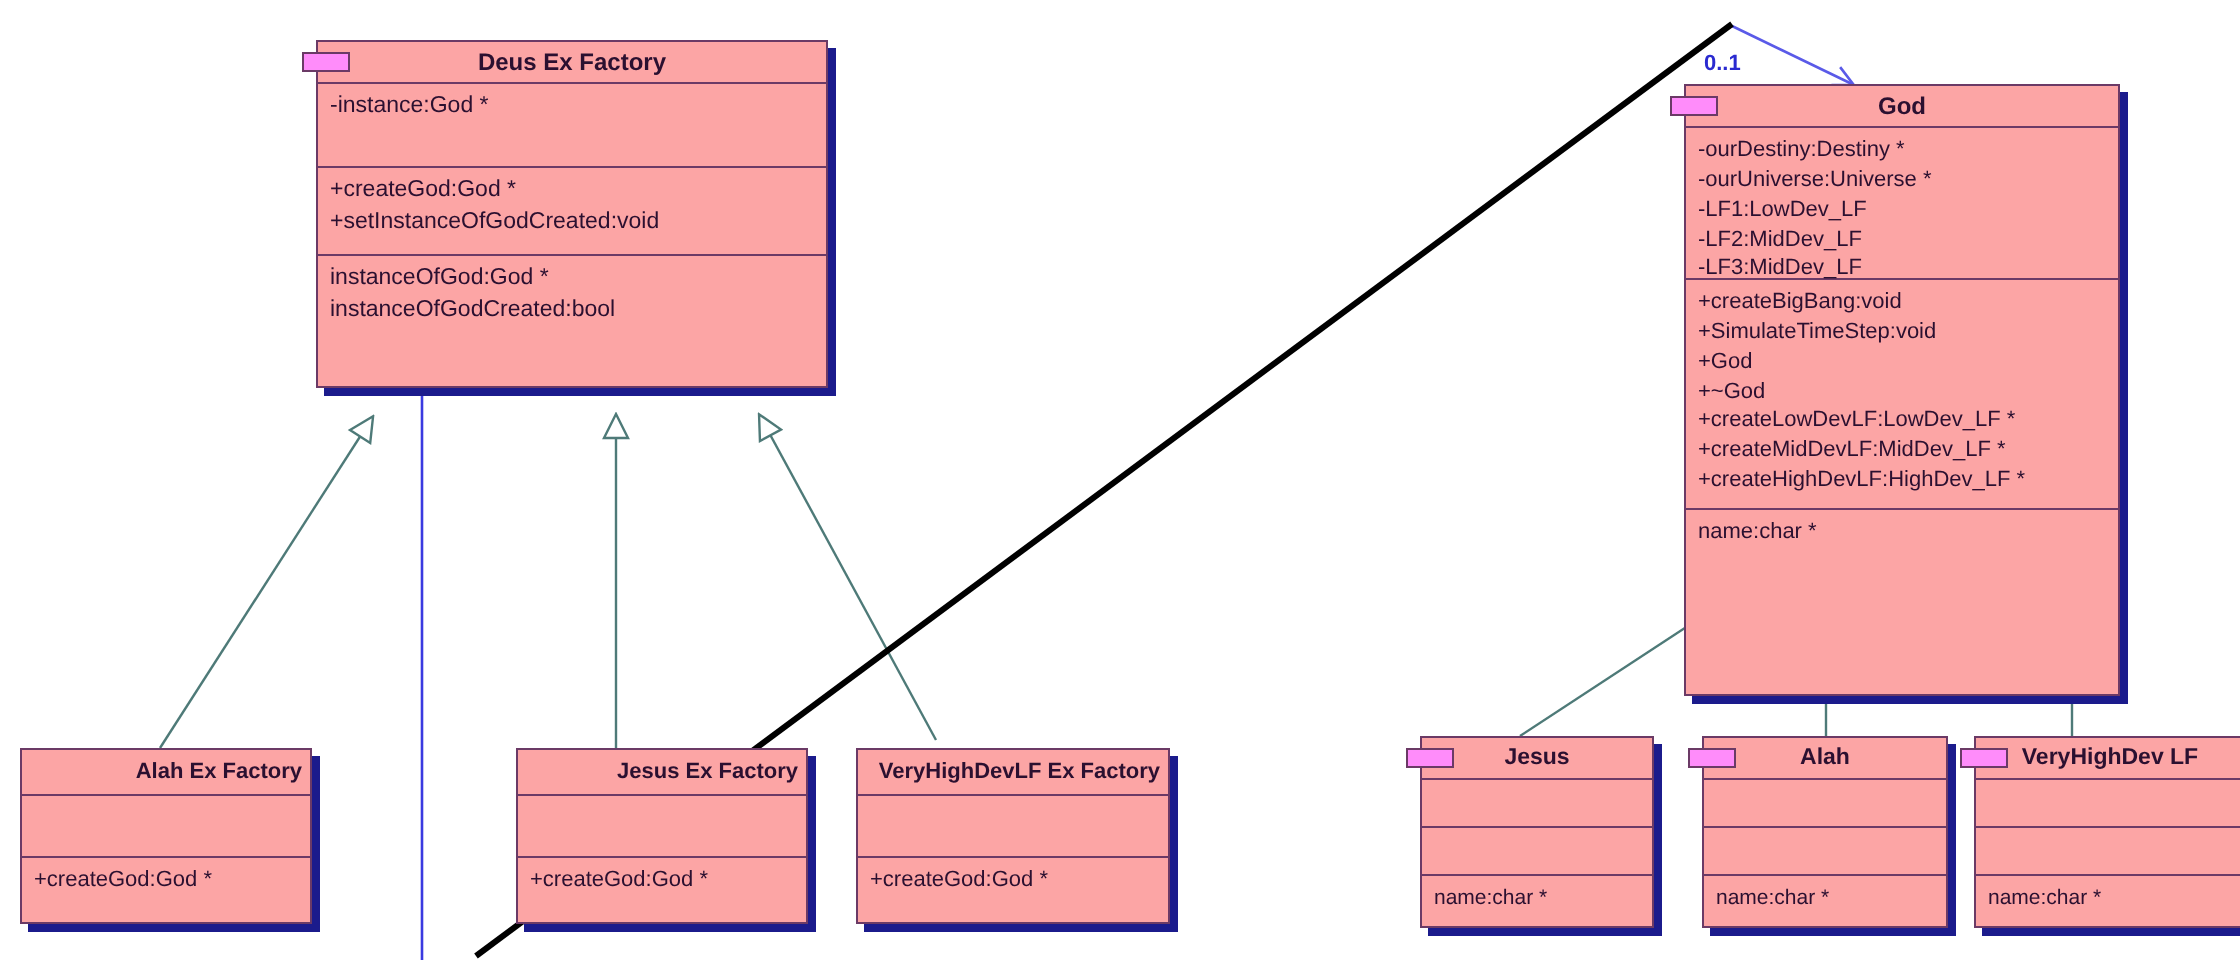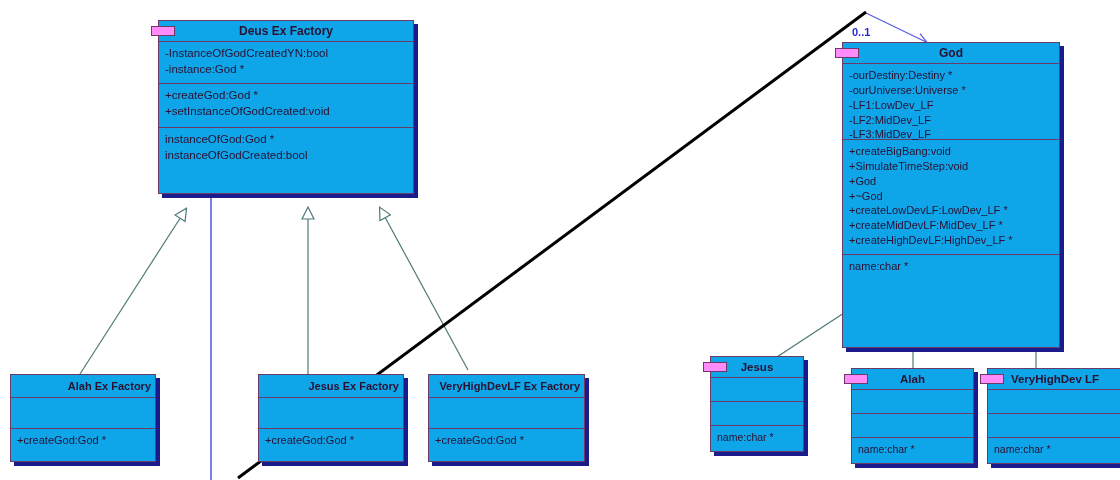--- a/index.html
+++ b/index.html
@@ -8,21 +8,21 @@
     background:#ffffff;
     font-family:"Liberation Sans", sans-serif;
     overflow:hidden;
     position:relative;
   }
   #canvas{position:absolute;left:0;top:0;width:1120px;height:480px;}
   #edges{position:absolute;left:0;top:0;width:1120px;height:480px;pointer-events:none;}
 
   .uml-class{
     position:absolute;
-    background:#0ea5e9;
+    background:#fca5a5;
     border:1.5px solid #6B3A66;
     box-sizing:border-box;
     box-shadow:4px 4px 0 0 #1B1B8C;
     z-index:2;
   }
   .uml-class .tab{
     position:absolute;
     left:-8px;top:5px;
     width:24px;height:10px;
     background:#FF8CFA;
@@ -75,21 +75,21 @@
   .factory .compartment .row{font-size:11px;}
   #alahfac{left:10px;top:374px;width:146px;}
   #jesusfac{left:258px;top:374px;width:146px;}
   #vhfac{left:428px;top:374px;width:157px;}
 
   
   .leaf{height:96px;}
   .leaf .title{font-size:11.5px;height:20px;line-height:14px;}
   .leaf .compartment{height:24px;}
   .leaf .compartment .row{font-size:10.5px;}
-  #jesus{left:710px;top:356px;width:94px;}
+  #jesus{left:710px;top:368px;width:117px;}
   #alah{left:851px;top:368px;width:123px;}
   #vhlf{left:987px;top:368px;width:136px;}
 
   .mult-label{
     position:absolute;
     font-size:11px;
     font-weight:bold;
     color:#2a2ad0;
     z-index:4;
   }
@@ -145,21 +145,20 @@
       <line x1="238" y1="478" x2="866" y2="12" stroke="#000000" stroke-width="3"></line>
     </g>
   </svg>
 
   <div class="mult-label" style="left:852px;top:26px;">0..1</div>
 
   <div class="uml-class" id="deus">
     <div class="tab"></div>
     <div class="title">Deus Ex Factory</div>
     <div class="compartment c1">
-      <div class="row">-InstanceOfGodCreatedYN:bool</div>
       <div class="row">-instance:God *</div>
     </div>
     <div class="compartment c2">
       <div class="row">+createGod:God *</div>
       <div class="row">+setInstanceOfGodCreated:void</div>
     </div>
     <div class="compartment c3">
       <div class="row">instanceOfGod:God *</div>
       <div class="row">instanceOfGodCreated:bool</div>
     </div>

